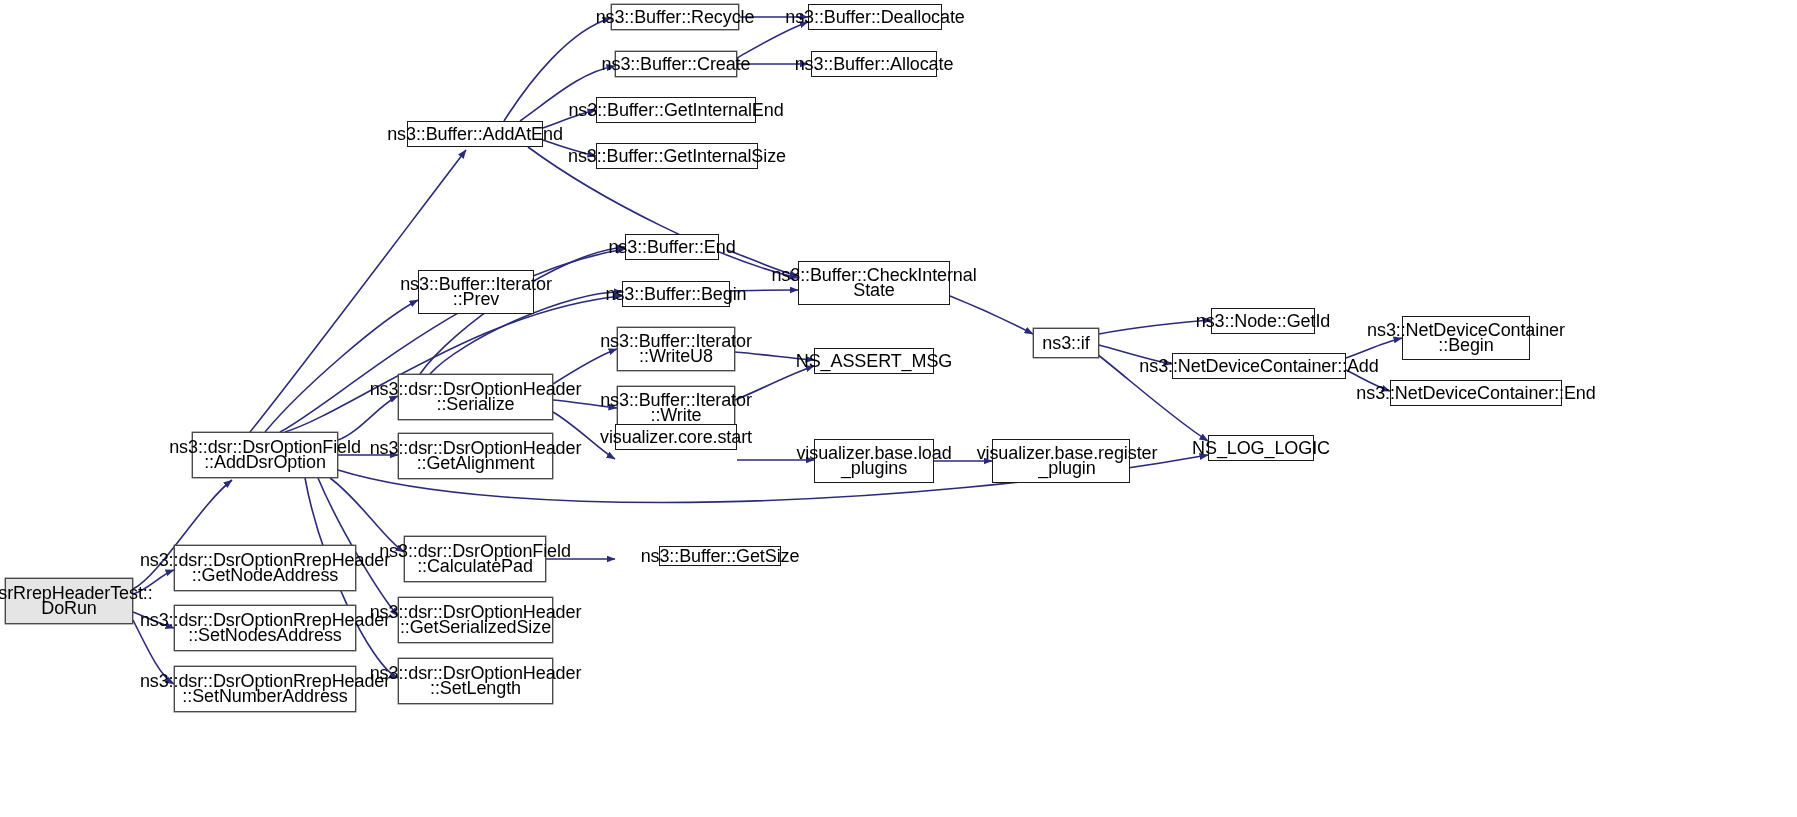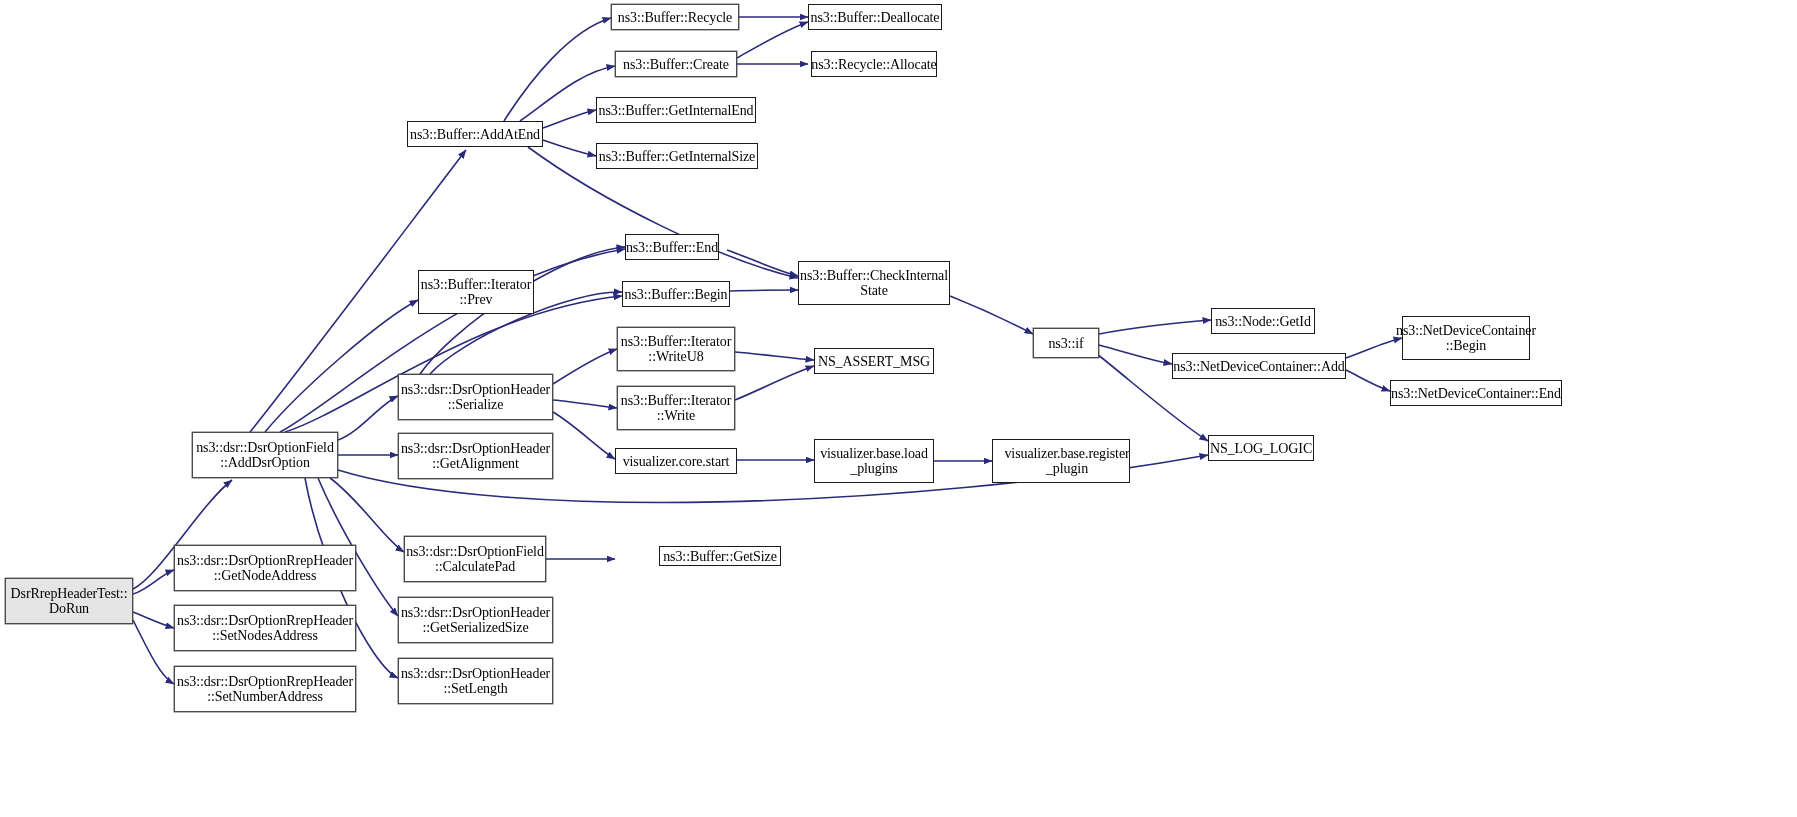--- a/index.html
+++ b/index.html
@@ -25,27 +25,26 @@
   .node {
     position: absolute;
     box-sizing: border-box;
     border: 1px solid #1a1a1a;
     background: #ffffff;
     color: #000000;
     display: flex;
     align-items: center;
     justify-content: center;
     text-align: center;
-    font-size: 14px;
+    font-size: 18px;
     line-height: 15px;
     letter-spacing: -0.1px;
     white-space: pre-line;
     z-index: 2;
     cursor: pointer;
-    font-family: Liberation Serif, serif;
   }
   .node.root {
     background: #e5e5e5;
     border: 1px solid #3a3a3a;
   }
   .node.thick {
     border: 1px solid #4a4a4a;
     box-shadow: 0 0 0 0.4px #4a4a4a;
   }
   .node-label {
@@ -133,32 +132,32 @@
       <div class="node thick" style="left: 611px; top: 4px; width: 128px; height: 26px;"><span class="node-label">ns3::Buffer::Recycle</span></div>
       <div class="node thick" style="left: 615px; top: 51px; width: 122px; height: 26px;"><span class="node-label">ns3::Buffer::Create</span></div>
       <div class="node" style="left: 596px; top: 97px; width: 160px; height: 26px;"><span class="node-label">ns3::Buffer::GetInternalEnd</span></div>
       <div class="node" style="left: 596px; top: 143px; width: 162px; height: 26px;"><span class="node-label">ns3::Buffer::GetInternalSize</span></div>
       <div class="node" style="left: 625px; top: 234px; width: 94px; height: 26px;"><span class="node-label">ns3::Buffer::End</span></div>
       <div class="node" style="left: 622px; top: 281px; width: 108px; height: 26px;"><span class="node-label">ns3::Buffer::Begin</span></div>
       <div class="node thick" style="left: 617px; top: 327px; width: 118px; height: 44px;"><span class="node-label">ns3::Buffer::Iterator
 ::WriteU8</span></div>
       <div class="node thick" style="left: 617px; top: 386px; width: 118px; height: 44px;"><span class="node-label">ns3::Buffer::Iterator
 ::Write</span></div>
-      <div class="node" style="left: 615px; top: 448px; width: 122px; height: 26px;"><span class="node-label">visualizer.core.start</span></div>
+      <div class="node" style="left: 615px; top: 424px; width: 122px; height: 26px;"><span class="node-label">visualizer.core.start</span></div>
       <div class="node" style="left: 798px; top: 261px; width: 152px; height: 44px; justify-content: center;"><span class="node-label">ns3::Buffer::CheckInternal
 State</span></div>
       <div class="node" style="left: 814px; top: 348px; width: 120px; height: 26px;"><span class="node-label">NS_ASSERT_MSG</span></div>
       <div class="node" style="left: 814px; top: 439px; width: 120px; height: 44px;"><span class="node-label">visualizer.base.load
 _plugins</span></div>
       <div class="node thick" style="left: 1033px; top: 328px; width: 66px; height: 30px;"><span class="node-label">ns3::if</span></div>
       <div class="node" style="left: 992px; top: 439px; width: 138px; height: 44px; padding-left: 12px;"><span class="node-label">visualizer.base.register
 _plugin</span></div>
       <div class="node" style="left: 1211px; top: 308px; width: 104px; height: 26px;"><span class="node-label">ns3::Node::GetId</span></div>
       <div class="node" style="left: 1172px; top: 353px; width: 174px; height: 26px;"><span class="node-label">ns3::NetDeviceContainer::Add</span></div>
       <div class="node" style="left: 1208px; top: 435px; width: 106px; height: 26px;"><span class="node-label">NS_LOG_LOGIC</span></div>
       <div class="node" style="left: 1402px; top: 316px; width: 128px; height: 44px;"><span class="node-label">ns3::NetDeviceContainer
 ::Begin</span></div>
       <div class="node" style="left: 1390px; top: 380px; width: 172px; height: 26px;"><span class="node-label">ns3::NetDeviceContainer::End</span></div>
       <div class="node" style="left: 615px; top: 546px; width: 122px; height: 20px; margin-left: 44px;"><span class="node-label">ns3::Buffer::GetSize</span></div>
       <div class="node" style="left: 808px; top: 4px; width: 134px; height: 26px;"><span class="node-label">ns3::Buffer::Deallocate</span></div>
-      <div class="node" style="left: 811px; top: 51px; width: 126px; height: 26px;"><span class="node-label">ns3::Recycle::Allocate</span></div>
+      <div class="node" style="left: 811px; top: 51px; width: 126px; height: 26px;"><span class="node-label">ns3::Buffer::Allocate</span></div>
     </div>
 </div>
 
 </body></html>

